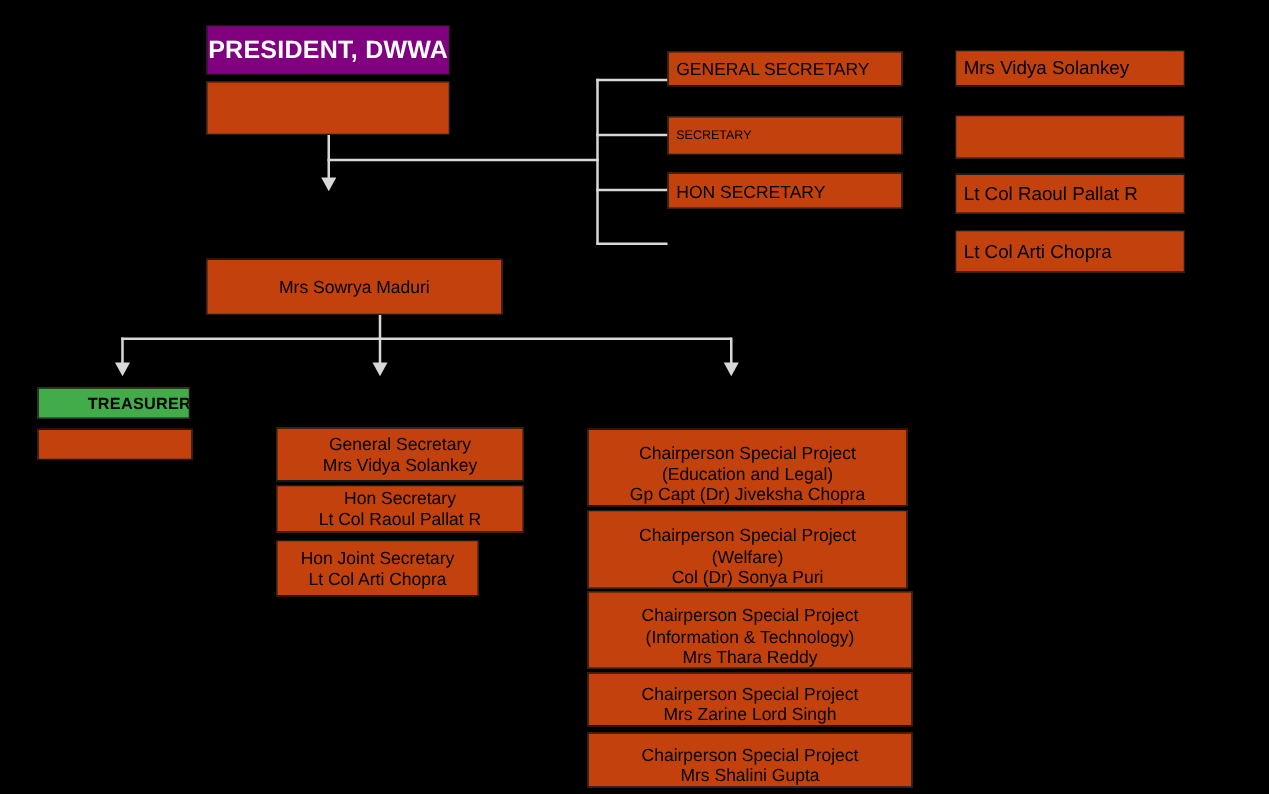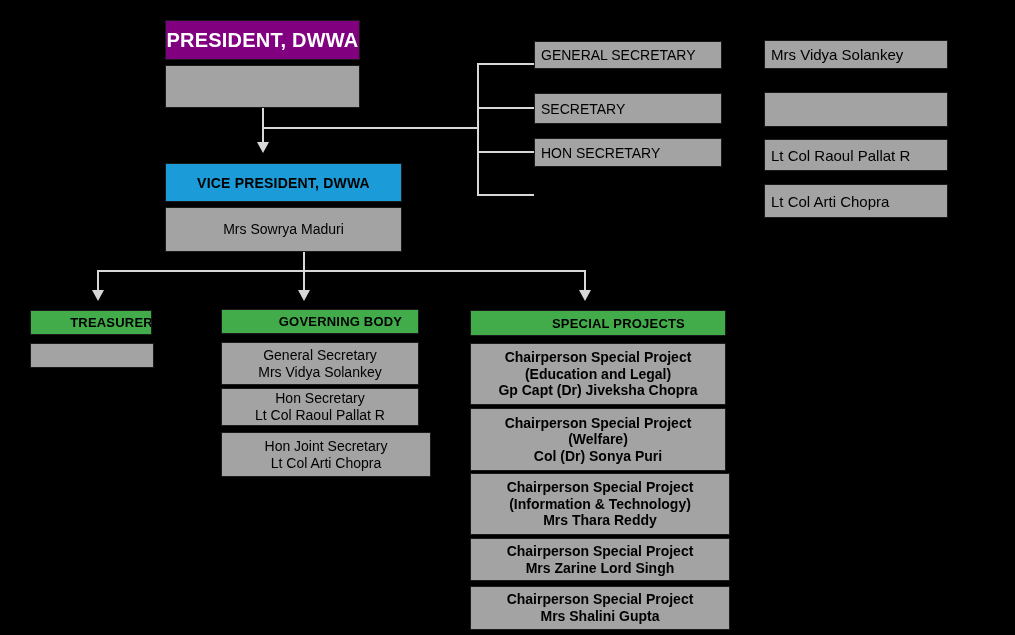--- a/index.html
+++ b/index.html
@@ -14,21 +14,21 @@
   #chart-root {
     position: relative;
     width: 1015px;
     height: 635px;
     background: #000000;
     overflow: hidden;
   }
   .node {
     position: absolute;
     box-sizing: border-box;
-    background: #a3a3a3;
+    background: #c2410c;
     border: 1px solid #1a1a1a;
     color: #000000;
     overflow: hidden;
   }
   .hdr {
     position: absolute;
     box-sizing: border-box;
     border: 1px solid #1a1a1a;
     color: #ffffff;
     font-weight: bold;
@@ -48,21 +48,21 @@
     line-height: 1.18;
   }
   .node-left {
     display: flex;
     align-items: center;
     justify-content: flex-start;
     padding-left: 6px;
     text-align: left;
   }
   .node .line { display: block; white-space: nowrap; }
-  .bold { font-weight: bold; }
+  .bold { font-weight: normal; justify-content: flex-end; }
   
   .ln {
     position: absolute;
     background: #d8d8d8;
   }
   .ln.v { width: 2px; }
   .ln.h { height: 2px; }
   .arrow {
     position: absolute;
     width: 0;
@@ -97,31 +97,28 @@
   <div class="ln v" style="left:584px; top:270px; height:28px;"></div>
   <div class="arrow" style="left:579px; top:290px;"></div>
 
   <div class="hdr" style="left:165px; top:20px; width:195px; height:40px; background:#800080; font-size:20px;">
     <span>PRESIDENT, DWWA</span>
   </div>
   <div class="node node-center" style="left:165px; top:65px; width:195px; height:43px; font-size:16px;">
     <span class="line"></span>
   </div>
 
-  <div class="hdr" style="left:165px; top:163px; width:237px; height:39px; background:#1B9BD8; color:#000000; font-size:14px;">
-    <span>VICE PRESIDENT, DWWA</span>
-  </div>
   <div class="node node-center" style="left:165px; top:207px; width:237px; height:45px; font-size:14px;">
     <span class="line">Mrs Sowrya Maduri</span>
   </div>
 
   <div class="node node-left" style="left:534px; top:41px; width:188px; height:28px; font-size:14px;">
     <span class="line">GENERAL SECRETARY</span>
   </div>
-  <div class="node node-left" style="left:534px; top:93px; width:188px; height:31px; font-size:14px;">
+  <div class="node node-left" style="left:534px; top:93px; width:188px; height:31px; font-size:10px;">
     <span class="line">SECRETARY</span>
   </div>
   <div class="node node-left" style="left:534px; top:138px; width:188px; height:29px; font-size:14px;">
     <span class="line">HON SECRETARY</span>
   </div>
 
   <div class="node node-left" style="left:764px; top:40px; width:184px; height:29px; font-size:15px;">
     <span class="line">Mrs Vidya Solankey</span>
   </div>
   <div class="node node-left" style="left:764px; top:92px; width:184px; height:35px; font-size:15px;">
@@ -134,39 +131,33 @@
     <span class="line">Lt Col Arti Chopra</span>
   </div>
 
   <div class="hdr green" style="left:30px; top:310px; width:122px; height:25px; background:#43AC4A; font-size:13px;">
     <span>TREASURER</span>
   </div>
   <div class="node node-center" style="left:30px; top:343px; width:124px; height:25px; font-size:14px;">
     <span class="line"></span>
   </div>
 
-  <div class="hdr green" style="left:221px; top:309px; width:198px; height:25px; background:#43AC4A; font-size:13px;">
-    <span>GOVERNING BODY</span>
-  </div>
   <div class="node node-center" style="left:221px; top:342px; width:198px; height:43px; font-size:14px;">
     <span class="line">General Secretary</span>
     <span class="line">Mrs Vidya Solankey</span>
   </div>
   <div class="node node-center" style="left:221px; top:388px; width:198px; height:38px; font-size:14px;">
     <span class="line">Hon Secretary</span>
     <span class="line">Lt Col Raoul Pallat R</span>
   </div>
-  <div class="node node-center" style="left:221px; top:432px; width:210px; height:45px; font-size:14px;">
+  <div class="node node-center" style="left:221px; top:432px; width:162px; height:45px; font-size:14px;">
     <span class="line">Hon Joint Secretary</span>
     <span class="line">Lt Col Arti Chopra</span>
   </div>
 
-  <div class="hdr green" style="left:470px; top:310px; width:256px; height:26px; background:#43AC4A; font-size:13px;">
-    <span>SPECIAL PROJECTS</span>
-  </div>
   <div class="node node-center bold" style="left:470px; top:343px; width:256px; height:62px; font-size:14px;">
     <span class="line">Chairperson Special Project</span>
     <span class="line">(Education and Legal)</span>
     <span class="line">Gp Capt (Dr) Jiveksha Chopra</span>
   </div>
   <div class="node node-center bold" style="left:470px; top:408px; width:256px; height:63px; font-size:14px;">
     <span class="line">Chairperson Special Project</span>
     <span class="line">(Welfare)</span>
     <span class="line">Col (Dr) Sonya Puri</span>
   </div>

